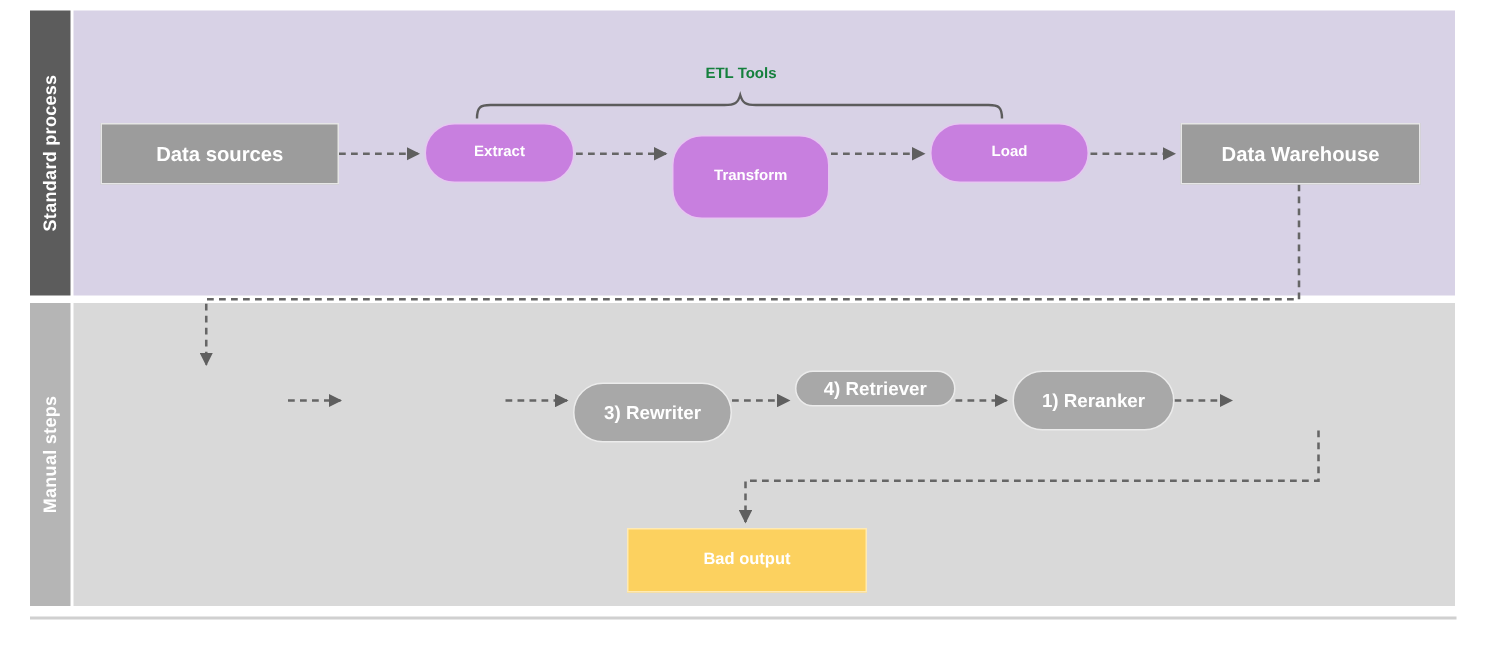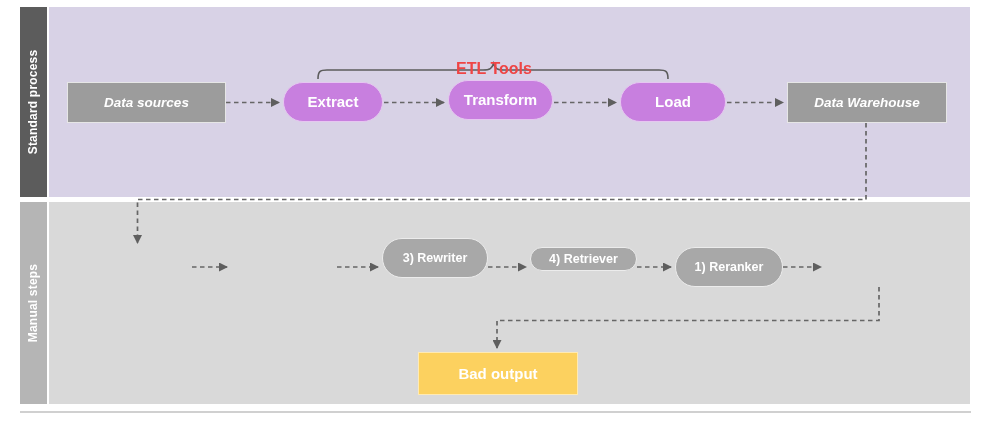--- a/index.html
+++ b/index.html
@@ -17,27 +17,27 @@
   .lane-header.standard{left:20px;top:7px;width:27px;height:190px;background:#5c5c5c;}
   .lane-header.manual{left:20px;top:202px;width:27px;height:202px;background:#b5b5b5;}
   .lane-body{position:absolute;left:49px;width:921px;}
   .lane-body.standard{top:7px;height:190px;background:#d8d2e6;}
   .lane-body.manual{top:202px;height:202px;background:#d9d9d9;}
   .next-lane-line{position:absolute;left:20px;top:411px;width:951px;height:2px;background:#d0d0d0;}
   .node{
     position:absolute;display:flex;align-items:center;justify-content:center;
     box-sizing:border-box;color:#ffffff;font-weight:bold;text-align:center;line-height:1.15;
   }
-  .node.rect-gray{background:#9c9c9c;border:1px solid rgba(255,255,255,.75);font-size:13.5px;font-style:italic;}
-  .node.pill-purple{background:#c87fdf;border:1.5px solid #e6c6f1;border-radius:20px;font-size:15px;}
+  .node.rect-gray{background:#9c9c9c;border:1px solid rgba(255,255,255,.75);font-size:13.5px;}
+  .node.pill-purple{background:#c87fdf;border:1.5px solid #e6c6f1;border-radius:20px;font-size:10px;}
   .node.pill-gray{background:#a8a8a8;border:1.5px solid #ececec;border-radius:20px;font-size:12.5px;padding:0 11px;}
-  .node.rect-yellow{background:#fcd15f;border:1px solid #ffeab3;font-size:15px;}
+  .node.rect-yellow{background:#fcd15f;border:1px solid #ffeab3;font-size:11px;}
   .etl-label{
     position:absolute;left:428px;top:44px;width:132px;text-align:center;
-    color:#ef4444;font-weight:bold;font-size:16px;margin-top:16px;
+    color:#15803d;font-weight:bold;font-size:10px;
   }
   svg.wires{position:absolute;left:0;top:0;pointer-events:none;}
   .wire{fill:none;stroke:#666666;stroke-width:1.7;stroke-dasharray:4.5 3.5;}
   .brace{fill:none;stroke:#5c5c5c;stroke-width:1.6;}
 </style>
 </head>
 <body>
 
 <div class="canvas">
 
@@ -74,31 +74,31 @@
   </svg>
 
   <div class="etl-label">ETL Tools</div>
 
   <div class="node rect-gray" style="left:67px;top:82px;width:159px;height:41px">
     <span>Data sources</span>
   </div>
   <div class="node pill-purple" style="left:283px;top:82px;width:100px;height:40px">
     <span>Extract</span>
   </div>
-  <div class="node pill-purple" style="left:448px;top:80px;width:105px;height:40px">
+  <div class="node pill-purple" style="left:448px;top:90px;width:105px;height:56px">
     <span>Transform</span>
   </div>
   <div class="node pill-purple" style="left:620px;top:82px;width:106px;height:40px">
     <span>Load</span>
   </div>
   <div class="node rect-gray" style="left:787px;top:82px;width:160px;height:41px">
     <span>Data Warehouse</span>
   </div>
 
-  <div class="node pill-gray" style="left:382px;top:238px;width:106px;height:40px">
+  <div class="node pill-gray" style="left:382px;top:255px;width:106px;height:40px">
     <span>3) Rewriter</span>
   </div>
   <div class="node pill-gray" style="left:530px;top:247px;width:107px;height:24px">
     <span>4) Retriever</span>
   </div>
   <div class="node pill-gray" style="left:675px;top:247px;width:108px;height:40px">
     <span>1) Reranker</span>
   </div>
 
   <div class="node rect-yellow" style="left:418px;top:352px;width:160px;height:43px">

